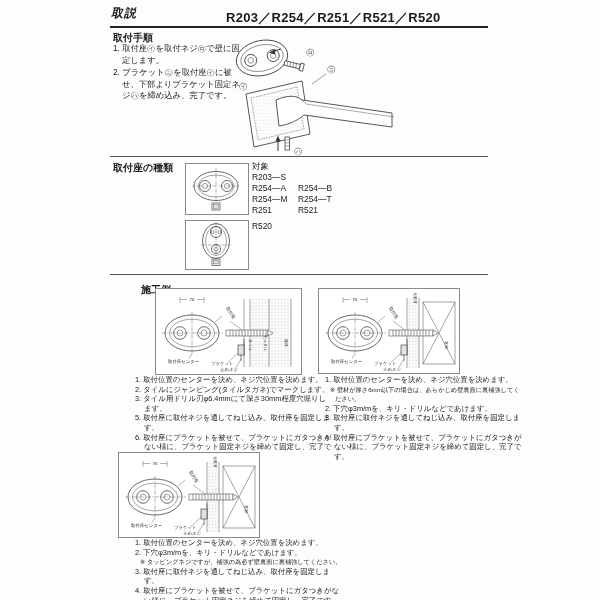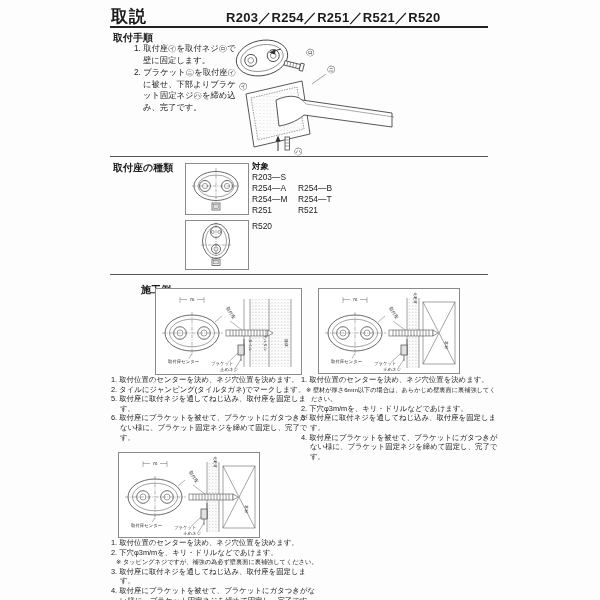--- a/index.html
+++ b/index.html
@@ -2,31 +2,31 @@
 <html><head>
 <meta charset="utf-8">
 <style>
   html,body{margin:0;padding:0;}
   body{
     width:600px;height:600px;position:relative;background:#fdfdfd;
     font-family:"Liberation Sans","DejaVu Sans",sans-serif;color:#1a1a1a;
     overflow:hidden;
   }
   .abs{position:absolute;}
-  .b{font-weight:bold;}
+  .b{font-weight:normal;}
   .rule{position:absolute;background:#222;}
-  .h-title{font-size:17px;font-weight:bold;letter-spacing:1px;}
+  .h-title{font-size:12px;font-weight:bold;letter-spacing:1px;font-style:italic;}
   .h-models{font-size:13px;font-weight:bold;letter-spacing:0.3px;padding-left:40px;}
   .sec-h{font-size:10px;font-weight:bold;}
   .proc-steps{font-size:8.3px;line-height:11.6px;width:127px;}
-  .proc-steps div{padding-left:9px;text-indent:-9px;margin-bottom:1px;margin-left:21px;}
+  .proc-steps div{padding-left:9px;text-indent:-9px;margin-bottom:1px;}
   .box{position:absolute;border:1px solid #8a8a8a;background:#fff;}
   .tbl{font-size:8.4px;line-height:11px;}
   .tbl .row{position:absolute;white-space:nowrap;}
-  .steps{font-size:7.4px;line-height:9.6px;}
+  .steps{font-size:7.4px;line-height:9.6px;margin-left:24px;}
   .steps div{padding-left:9px;text-indent:-9px;}
   .steps .note{font-size:6.2px;color:#222;padding-left:10px;text-indent:-5px;}
   svg text{font-family:"Liberation Sans","DejaVu Sans",sans-serif;fill:#222;}
 </style>
 </head>
 <body>
 
 <div class="abs h-title" style="left:111px;top:5px;">取説</div>
 <div class="abs h-models" style="left:186px;top:9px;">R203／R254／R251／R521／R520</div>
 <div class="rule" style="left:110px;top:26px;width:378px;height:2px;"></div>
@@ -249,20 +249,21 @@
   <text x="64" y="81.5" font-size="4.4">止めネジ</text>
   <path d="M79,79.5 L85,70" stroke="#555" stroke-width="0.45" fill="none"></path>
   <text transform="translate(95,3.5) rotate(90)" font-size="3.8">化粧材</text>
   <text transform="translate(126,52) rotate(90)" font-size="4">木材</text>
 </svg>
 </div>
 
 <div class="abs steps" style="left:111px;top:375px;width:198px;">
   <div>1. 取付位置のセンターを決め、ネジ穴位置を決めます。</div>
   <div>2. タイルにジャンピング(タイルタガネ)でマークします。</div>
+  <div>3. タイル用ドリル刃φ6.4mmにて深さ30mm程度穴堀りします。</div>
   <div>5. 取付座に取付ネジを通してねじ込み、取付座を固定します。</div>
   <div>6. 取付座にブラケットを被せて、ブラケットにガタつきがない様に、ブラケット固定ネジを締めて固定し、完了です。</div>
 </div>
 
 <div class="abs steps" style="left:301px;top:375px;width:198px;">
   <div>1. 取付位置のセンターを決め、ネジ穴位置を決めます。</div>
   <div class="note">※ 壁材が厚さ6mm以下の場合は、あらかじめ壁裏面に裏補強してください。</div>
   <div>2. 下穴φ3m/mを、キリ・ドリルなどであけます。</div>
   <div>3. 取付座に取付ネジを通してねじ込み、取付座を固定します。</div>
   <div>4. 取付座にブラケットを被せて、ブラケットにガタつきがない様に、ブラケット固定ネジを締めて固定し、完了です。</div>

